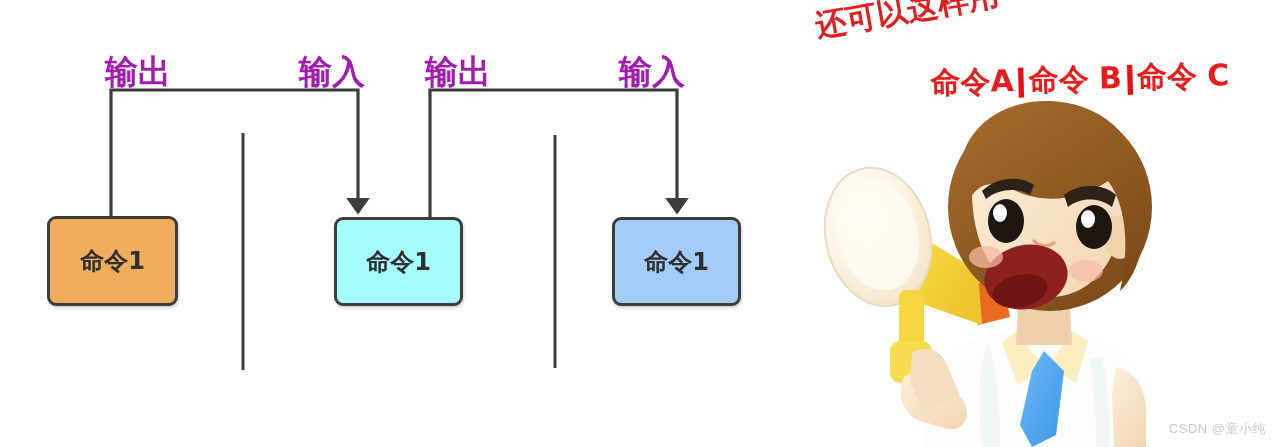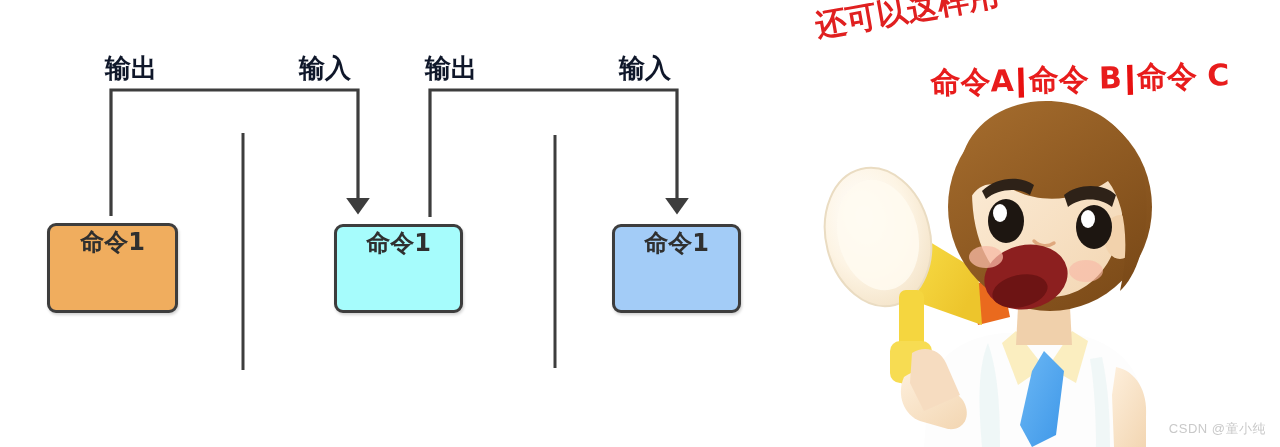--- a/index.html
+++ b/index.html
@@ -22,43 +22,42 @@
   #diagram-svg {
     position: absolute;
     left: 0;
     top: 0;
     width: 1280px;
     height: 447px;
   }
 
   .flow-label {
     position: absolute;
-    font-size: 26px;
-    font-weight: bold;
-    color: #0f172a;
+    font-size: 33px;
+    font-weight: bold;
+    color: #a21caf;
     letter-spacing: 0px;
     white-space: nowrap;
     line-height: 1;
     font-family: "DejaVu Sans", "Liberation Sans", sans-serif;
   }
 
   .cmd-box {
     position: absolute;
     box-sizing: border-box;
     border: 3px solid #3d3d3d;
     border-radius: 9px;
     display: flex;
-    align-items: flex-start;
+    align-items: center;
     justify-content: center;
     font-size: 24px;
     font-weight: bold;
     color: #2f2f2f;
     font-family: "DejaVu Sans", "Liberation Sans", sans-serif;
     box-shadow: 1px 2px 3px rgba(0,0,0,0.18);
-    margin-top: 7px;
   }
 
   
   #annot-line1 {
     position: absolute;
     left: 812px;
     top: 6px;
     transform: rotate(-10deg);
     transform-origin: left top;
     font-size: 31px;

